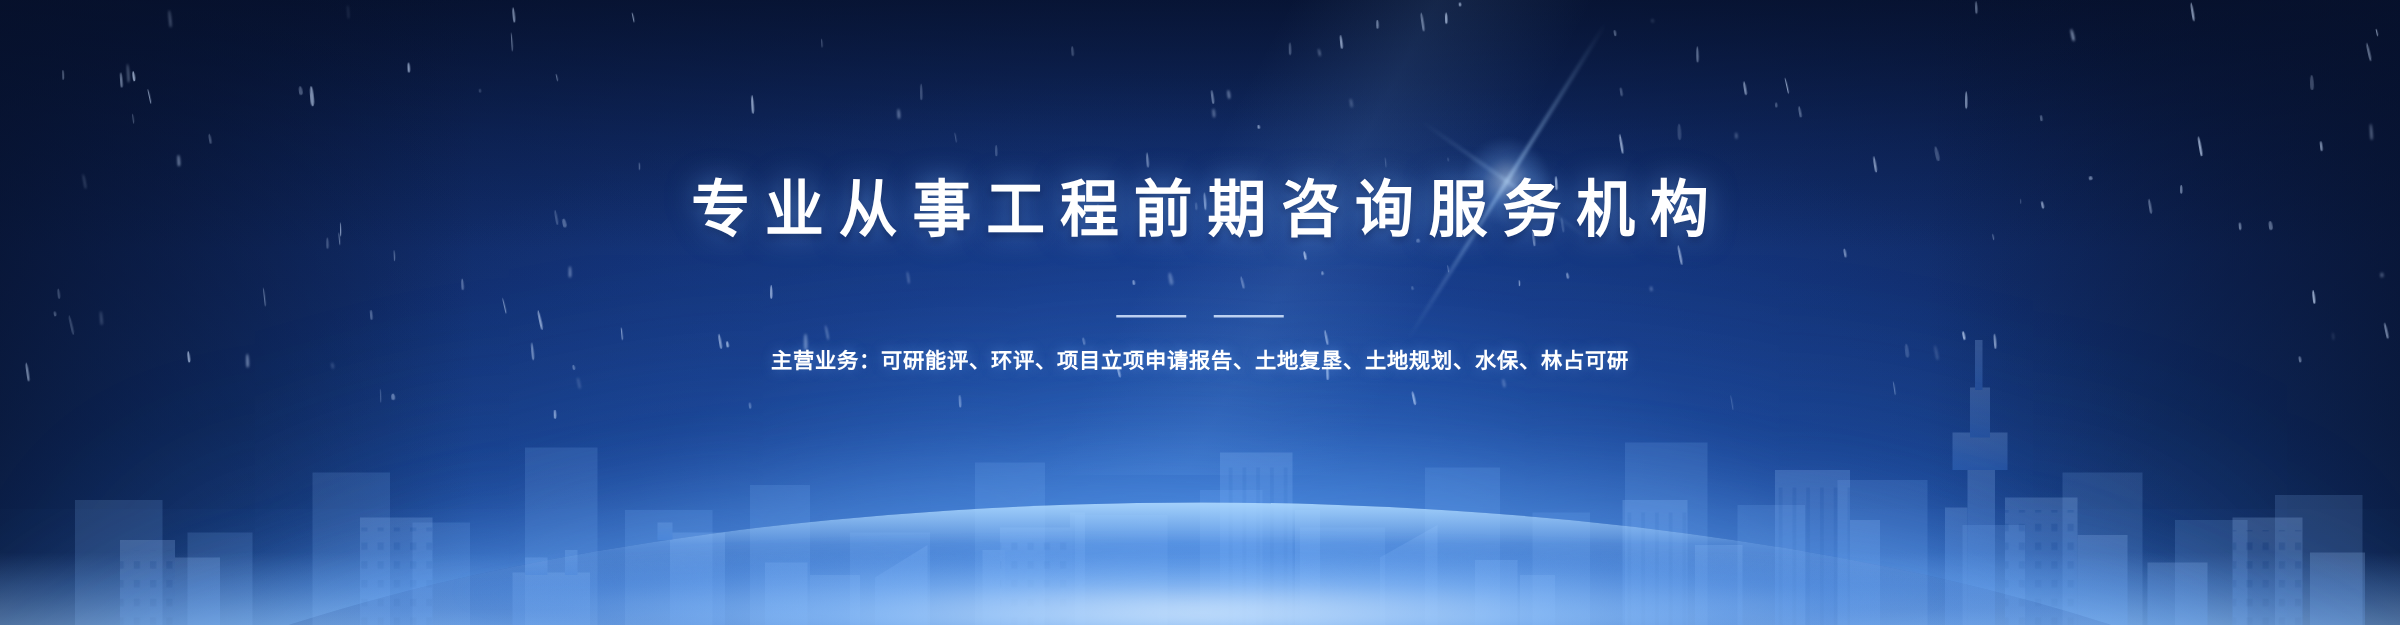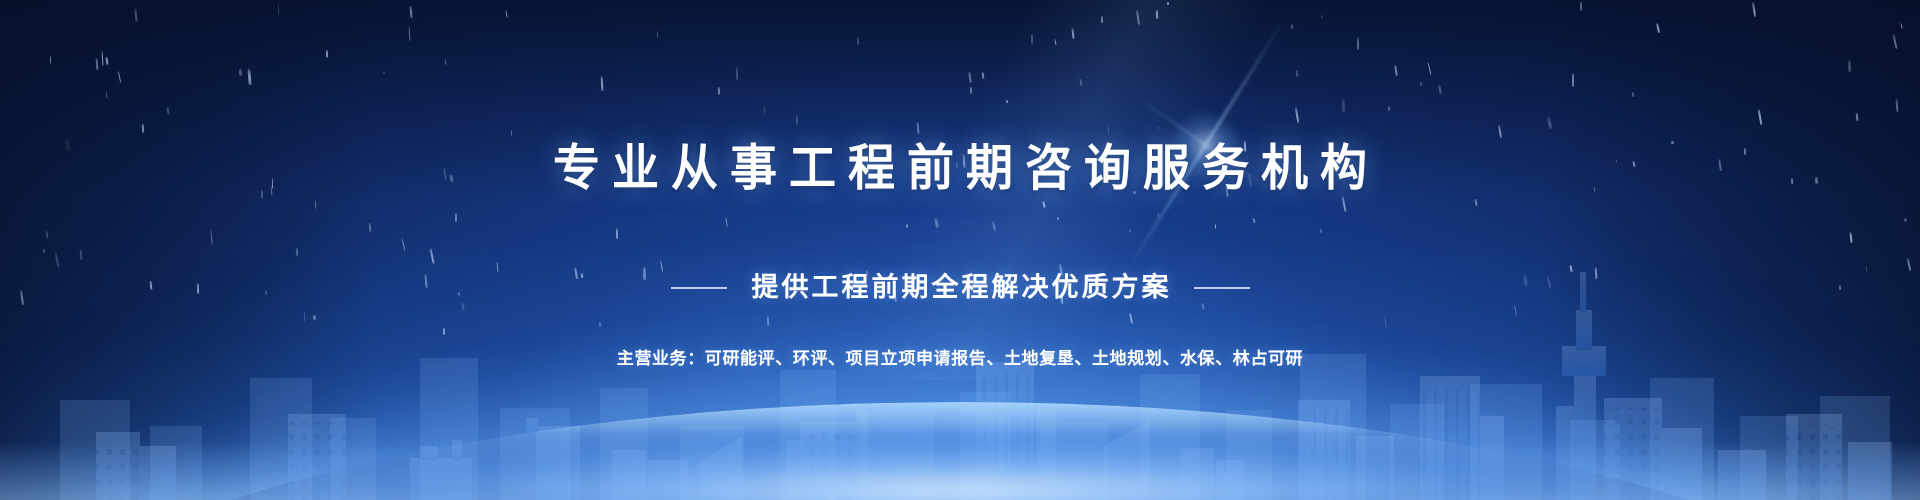--- a/index.html
+++ b/index.html
@@ -411,20 +411,19 @@
 
   <div class="horizon"></div>
   <div class="horizon-core"></div>
   <div class="ground"></div>
 
   <div class="content">
     <h1 class="title">专业从事工程前期咨询服务机构</h1>
 
     <div class="subtitle-row">
       <span class="dash"></span>
-      <h2 class="subtitle">提供工程前期全程解决优质方案</h2>
       <span class="dash"></span>
     </div>
 
     <p class="biz">主营业务：可研能评、环评、项目立项申请报告、土地复垦、土地规划、水保、林占可研</p>
   </div>
 
 </div>
 
 </body></html>

